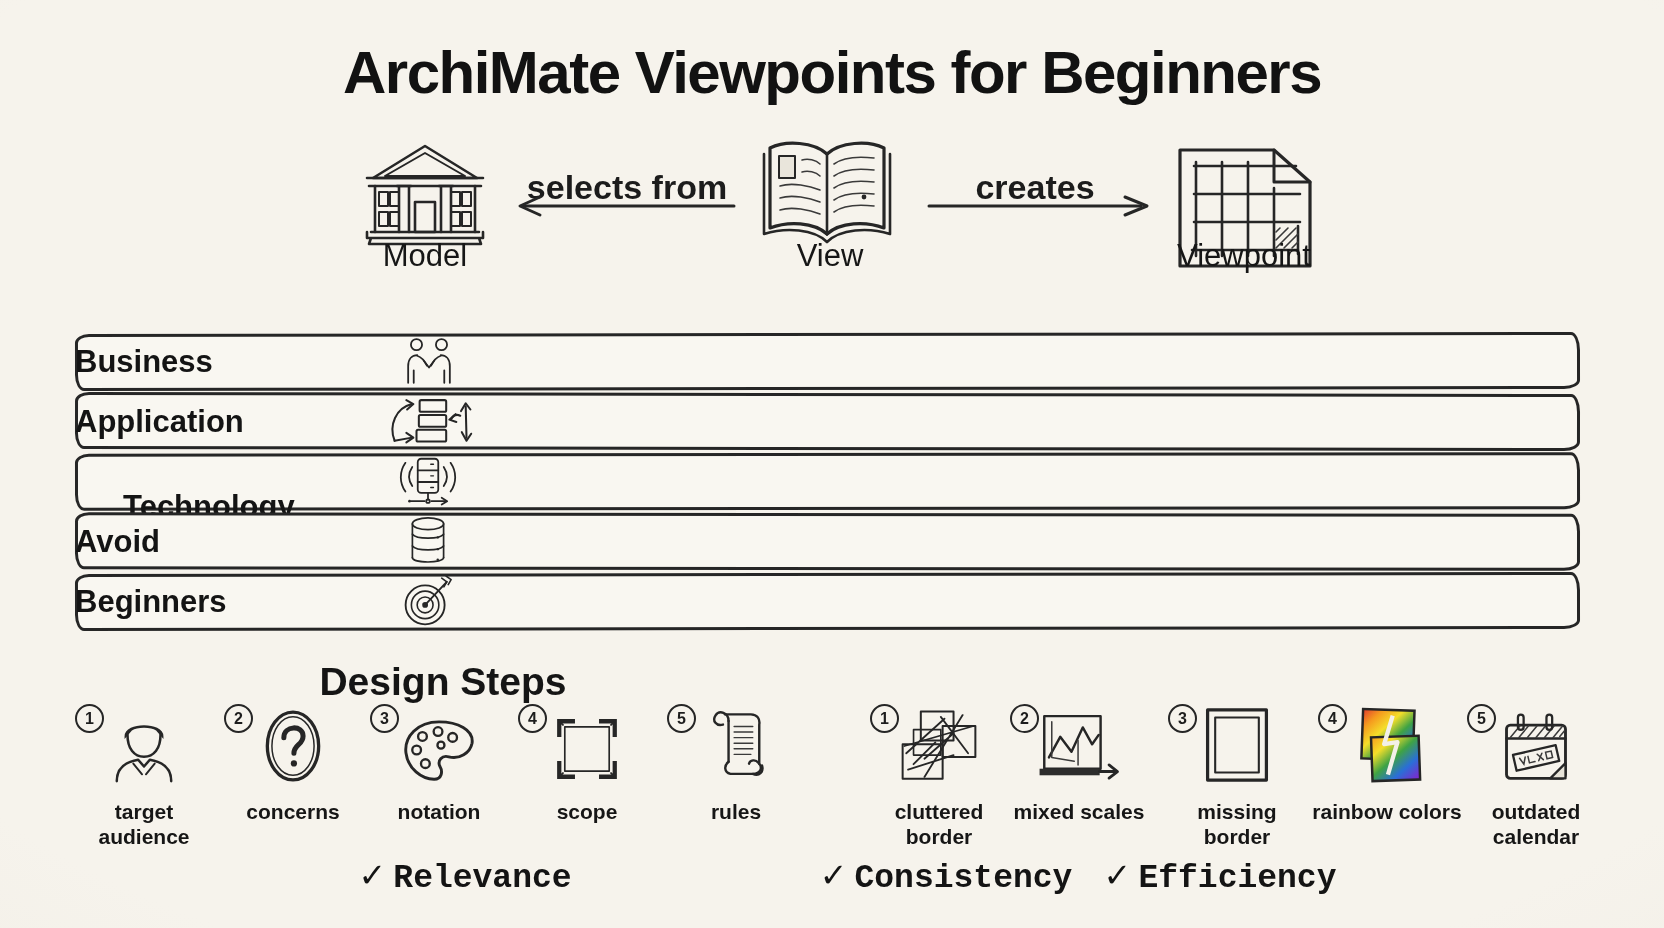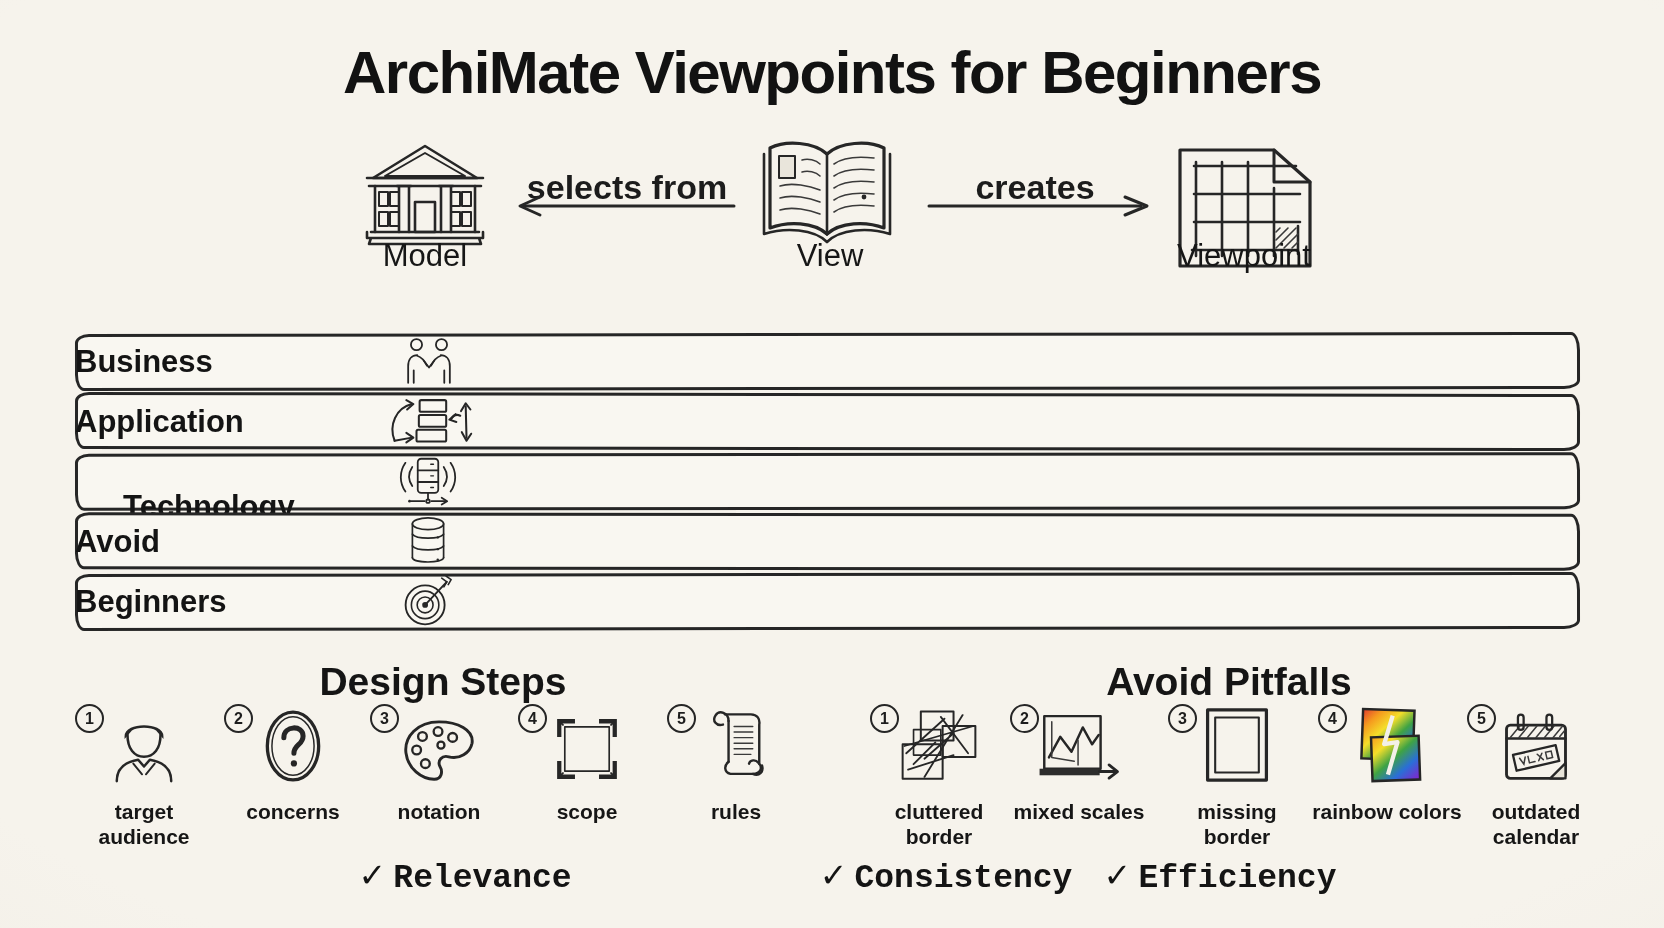--- a/index.html
+++ b/index.html
@@ -250,21 +250,20 @@
         <path class="ink" d="M22,9 H50 C57,9 60,14 59,20 L59,62"></path>
         <path class="ink" d="M26,16 L26,60"></path>
         <path class="ink" d="M26,60 C21,64 21,71 28,73 H52 C61,73 63,66 58,61 C55,57 49,58 48,62"></path>
         <path class="ink" d="M52,73 C59,76 64,71 62,64"></path>
         <path class="ink-thin" d="M32,22 H52 M32,28 H52 M32,34 H52 M32,40 H52 M32,46 H52 M32,52 H50"></path>
       </svg>
     </div>
     <div class="blabel">rules</div>
   </div>
 
-  <div class="abs section-heading" style="left:1069px;top:660px;">Avoid Pitfalls</div>
 
   <div class="abs bitem" style="left:864px;">
     <span class="num-circle">1</span>
     <div class="bicon">
       <svg width="86" height="80" viewBox="0 0 92 88">
         <rect class="ink" style="stroke-width:2.2" x="6" y="42" width="44" height="38"></rect>
         <rect class="ink" style="stroke-width:2.2" x="26" y="6" width="36" height="32"></rect>
         <rect class="ink" style="stroke-width:2.2" x="50" y="22" width="36" height="34"></rect>
         <rect class="ink" style="stroke-width:1.8" x="18" y="26" width="30" height="28"></rect>
         <path class="ink" style="stroke-width:2" d="M8,44 L84,22 M30,78 L72,10 M12,70 L62,54 M42,40 L18,64 M48,12 L78,52 M62,30 L30,58 M10,52 L52,14"></path>

